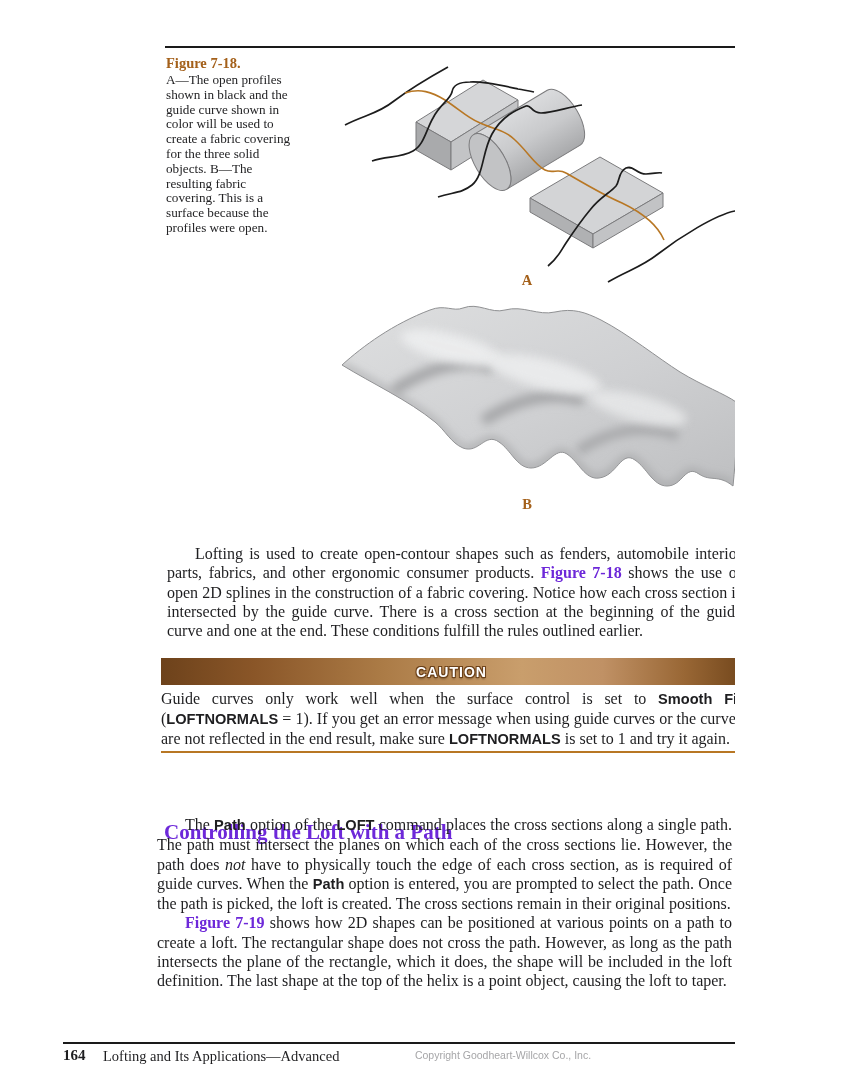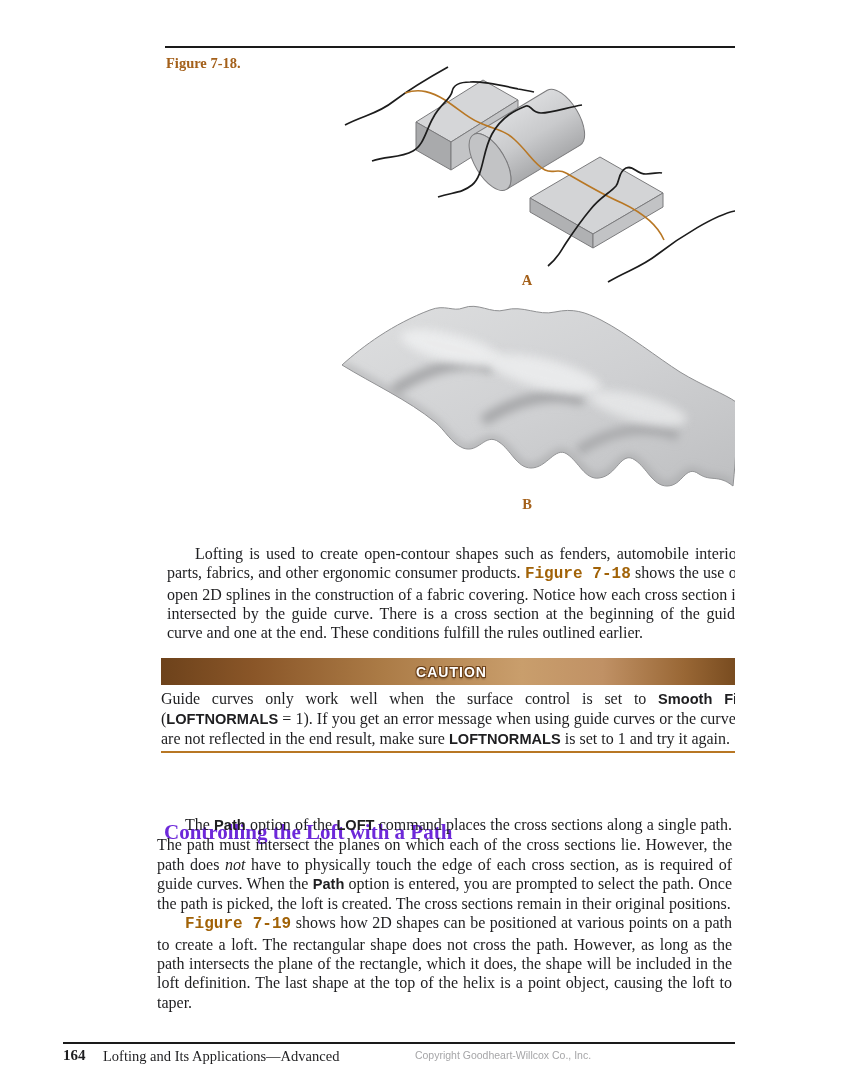--- a/index.html
+++ b/index.html
@@ -14,21 +14,21 @@
   .rule-brown { background:#b87724; height:2px; }
 
   
   .fig-title { font-weight:bold; font-size:14.5px; color:#a4601a; }
   .fig-caption { font-size:13.2px; line-height:14.8px; color:#232325; width:130px; }
   .fig-label { font-weight:bold; font-size:14.5px; color:#a4601a; text-align:center; width:24px; }
 
   
   .body-par { font-size:16px; line-height:19.3px; text-align:justify; }
   .body-par p { margin:0; text-indent:28px; }
-  .rt-figref { color:#a16207; font-weight:bold;font-family:Liberation Mono, monospace; }
+  .rt-figref { color:#6d28d9; font-weight:bold; }
   .rt-cmd { font-family:"Liberation Sans", sans-serif; font-weight:bold; font-size:14.6px; }
   .rt-em { font-style:italic; }
 
   
   .caution-banner {
     height:27px; line-height:27px; text-align:center;
     background:linear-gradient(90deg,#6d421b 0%,#8a5628 16%,#ab7b46 38%,#c99e6c 62%,#c09165 76%,#996735 90%,#74481d 100%);
   }
   .caution-title {
     color:#ffffff; font-family:"Liberation Sans", sans-serif; font-weight:bold;
@@ -47,20 +47,21 @@
   .footer-copy { font-family:"Liberation Sans", sans-serif; font-size:10.5px; color:#a6a6a8; text-align:center; }
 </style>
 </head>
 <body>
 
 <div class="page">
 
   <div class="abs rule-black" style="left:165px; top:46px; width:577px;"></div>
 
   <div class="abs fig-title" style="left:166px; top:55px;">Figure 7-18.</div>
+  <div class="abs fig-caption" style="left:166px; top:73px;">A—The open profiles shown in black and the guide curve shown in color will be used to create a fabric covering for the three solid objects. B—The resulting fabric covering. This is a surface because the profiles were open.</div>
 
   <div class="abs" style="left:338px; top:58px; width:412px; height:228px;">
     <svg width="412" height="228" viewBox="0 0 412 228" xmlns="http://www.w3.org/2000/svg">
       <defs>
         <linearGradient id="cylGrad" x1="0" y1="-32" x2="0" y2="32" gradientUnits="userSpaceOnUse">
           <stop offset="0" stop-color="#dadbdd"></stop>
           <stop offset="0.5" stop-color="#c9cacc"></stop>
           <stop offset="1" stop-color="#a9aaac"></stop>
         </linearGradient>
       </defs>

